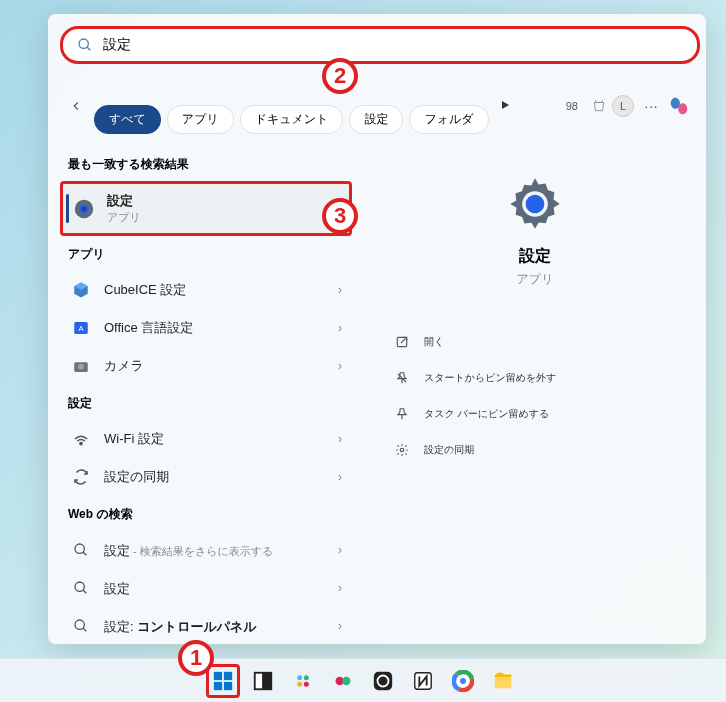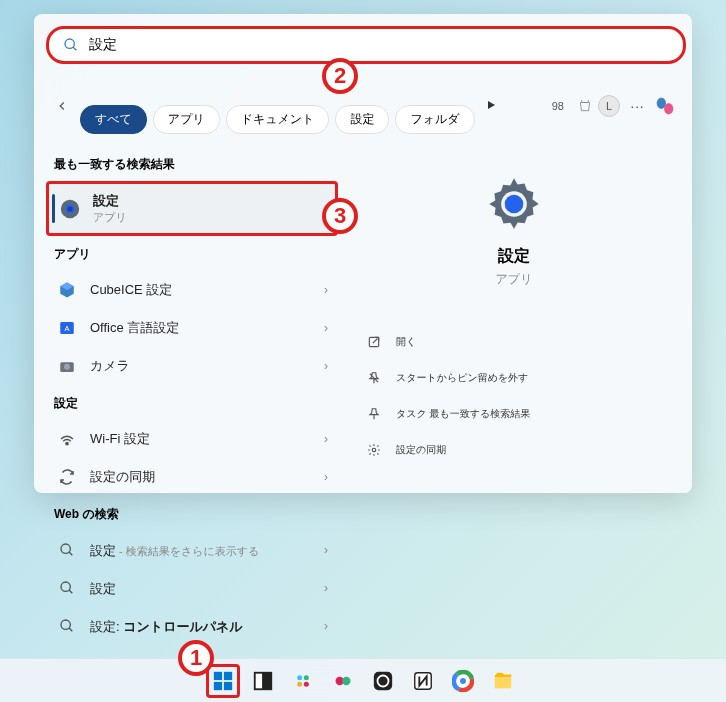--- a/index.html
+++ b/index.html
@@ -1,31 +1,31 @@
 <!DOCTYPE html>
 <html><head>
 <meta charset="utf-8">
 <style>
 * { margin: 0; padding: 0; box-sizing: border-box; font-family: "Segoe UI", "Yu Gothic UI", sans-serif; }
 body { width: 726px; height: 702px; background: linear-gradient(135deg, #a8d8e8 0%, #c8e8f0 50%, #d8f0e8 100%); position: relative; overflow: hidden; }
-.start-panel { position: absolute; top: 14px; left: 34px; width: 658px; height: 479px; background: rgba(248, 250, 252, 0.95); border-radius: 8px; box-shadow: 0 8px 32px rgba(0,0,0,0.15); backdrop-filter: blur(20px); padding: 12px; }
+.start-panel { position: absolute; top: 14px; left: 48px; width: 658px; height: 630px; background: rgba(248, 250, 252, 0.95); border-radius: 8px; box-shadow: 0 8px 32px rgba(0,0,0,0.15); backdrop-filter: blur(20px); padding: 12px; }
 .search-box { width: 640px; height: 38px; background: #fff; border: 3px solid #e02020; border-radius: 18px; display: flex; align-items: center; padding: 0 14px; margin-bottom: 8px; }
 .search-box svg { width: 16px; height: 16px; margin-right: 10px; }
 .search-input { border: none; outline: none; font-size: 14px; flex: 1; background: transparent; }
 .filter-row { display: flex; align-items: center; gap: 6px; padding: 6px 4px 12px; }
 .back-arrow { width: 24px; height: 24px; display: flex; align-items: center; justify-content: center; cursor: pointer; }
 .pill { padding: 5px 14px; border-radius: 14px; font-size: 12px; background: #fff; border: 1px solid #e0e0e0; cursor: pointer; white-space: nowrap; margin-top: 27px; }
 .pill.active { background: #1a4a8a; color: #fff; border-color: #1a4a8a; }
 .filter-more { cursor: pointer; padding: 0 4px; }
 .spacer { flex: 1; }
 .reward { font-size: 11px; color: #555; display: flex; align-items: center; gap: 14px; }
 .avatar { width: 22px; height: 22px; border-radius: 50%; background: #e8e8e8; display: flex; align-items: center; justify-content: center; font-size: 11px; color: #555; border: 1px solid #ccc; }
 .dots { cursor: pointer; font-size: 14px; color: #555; padding: 0 4px; }
 .copilot-icon { width: 22px; height: 22px; }
-.content { display: flex; gap: 2px; height: 520px; }
+.content { display: flex; gap: 16px; height: 520px; }
 .left-col { width: 300px; overflow-y: auto; padding-right: 8px; }
 .right-col { flex: 1; padding: 20px 10px; }
 .section-header { font-size: 12px; font-weight: bold; padding: 10px 8px 8px; }
 .result-item { display: flex; align-items: center; padding: 8px 10px; border-radius: 4px; cursor: pointer; position: relative; }
 .result-item.selected { background: rgba(0,0,0,0.03); border: 3px solid #e02020; }
 .result-item.selected::before { content: ""; position: absolute; left: 3px; top: 10px; bottom: 10px; width: 3px; background: #1a4a8a; border-radius: 2px; }
 .result-icon { width: 22px; height: 22px; margin-right: 12px; display: flex; align-items: center; justify-content: center; font-size: 16px; }
 .result-text { flex: 1; }
 .result-title { font-size: 13px; color: #222; }
 .result-sub { font-size: 11px; color: #888; }
@@ -231,21 +231,21 @@
               </svg>
             </div>
           <span>スタートからピン留めを外す</span>
         </div>
         <div class="action-item">
           <div class="action-icon">
               <svg viewBox="0 0 24 24" width="14" height="14" fill="none" stroke="#555" stroke-width="2">
                 <path d="M9 3h6l1 7 3 3H5l3-3 1-7zM12 13v8"></path>
               </svg>
             </div>
-          <span>タスク 最も一致する検索結果</span>
+          <span>タスク バーにピン留めする</span>
         </div>
         <div class="action-item">
           <div class="action-icon">
               <svg viewBox="0 0 24 24" width="14" height="14" fill="none" stroke="#555" stroke-width="2">
                 <circle cx="12" cy="12" r="3"></circle>
                 <path d="M12 2v3m0 14v3M4.2 4.2l2.1 2.1m11.4 11.4l2.1 2.1M2 12h3m14 0h3M4.2 19.8l2.1-2.1m11.4-11.4l2.1-2.1"></path>
               </svg>
             </div>
           <span>設定の同期</span>
         </div>

